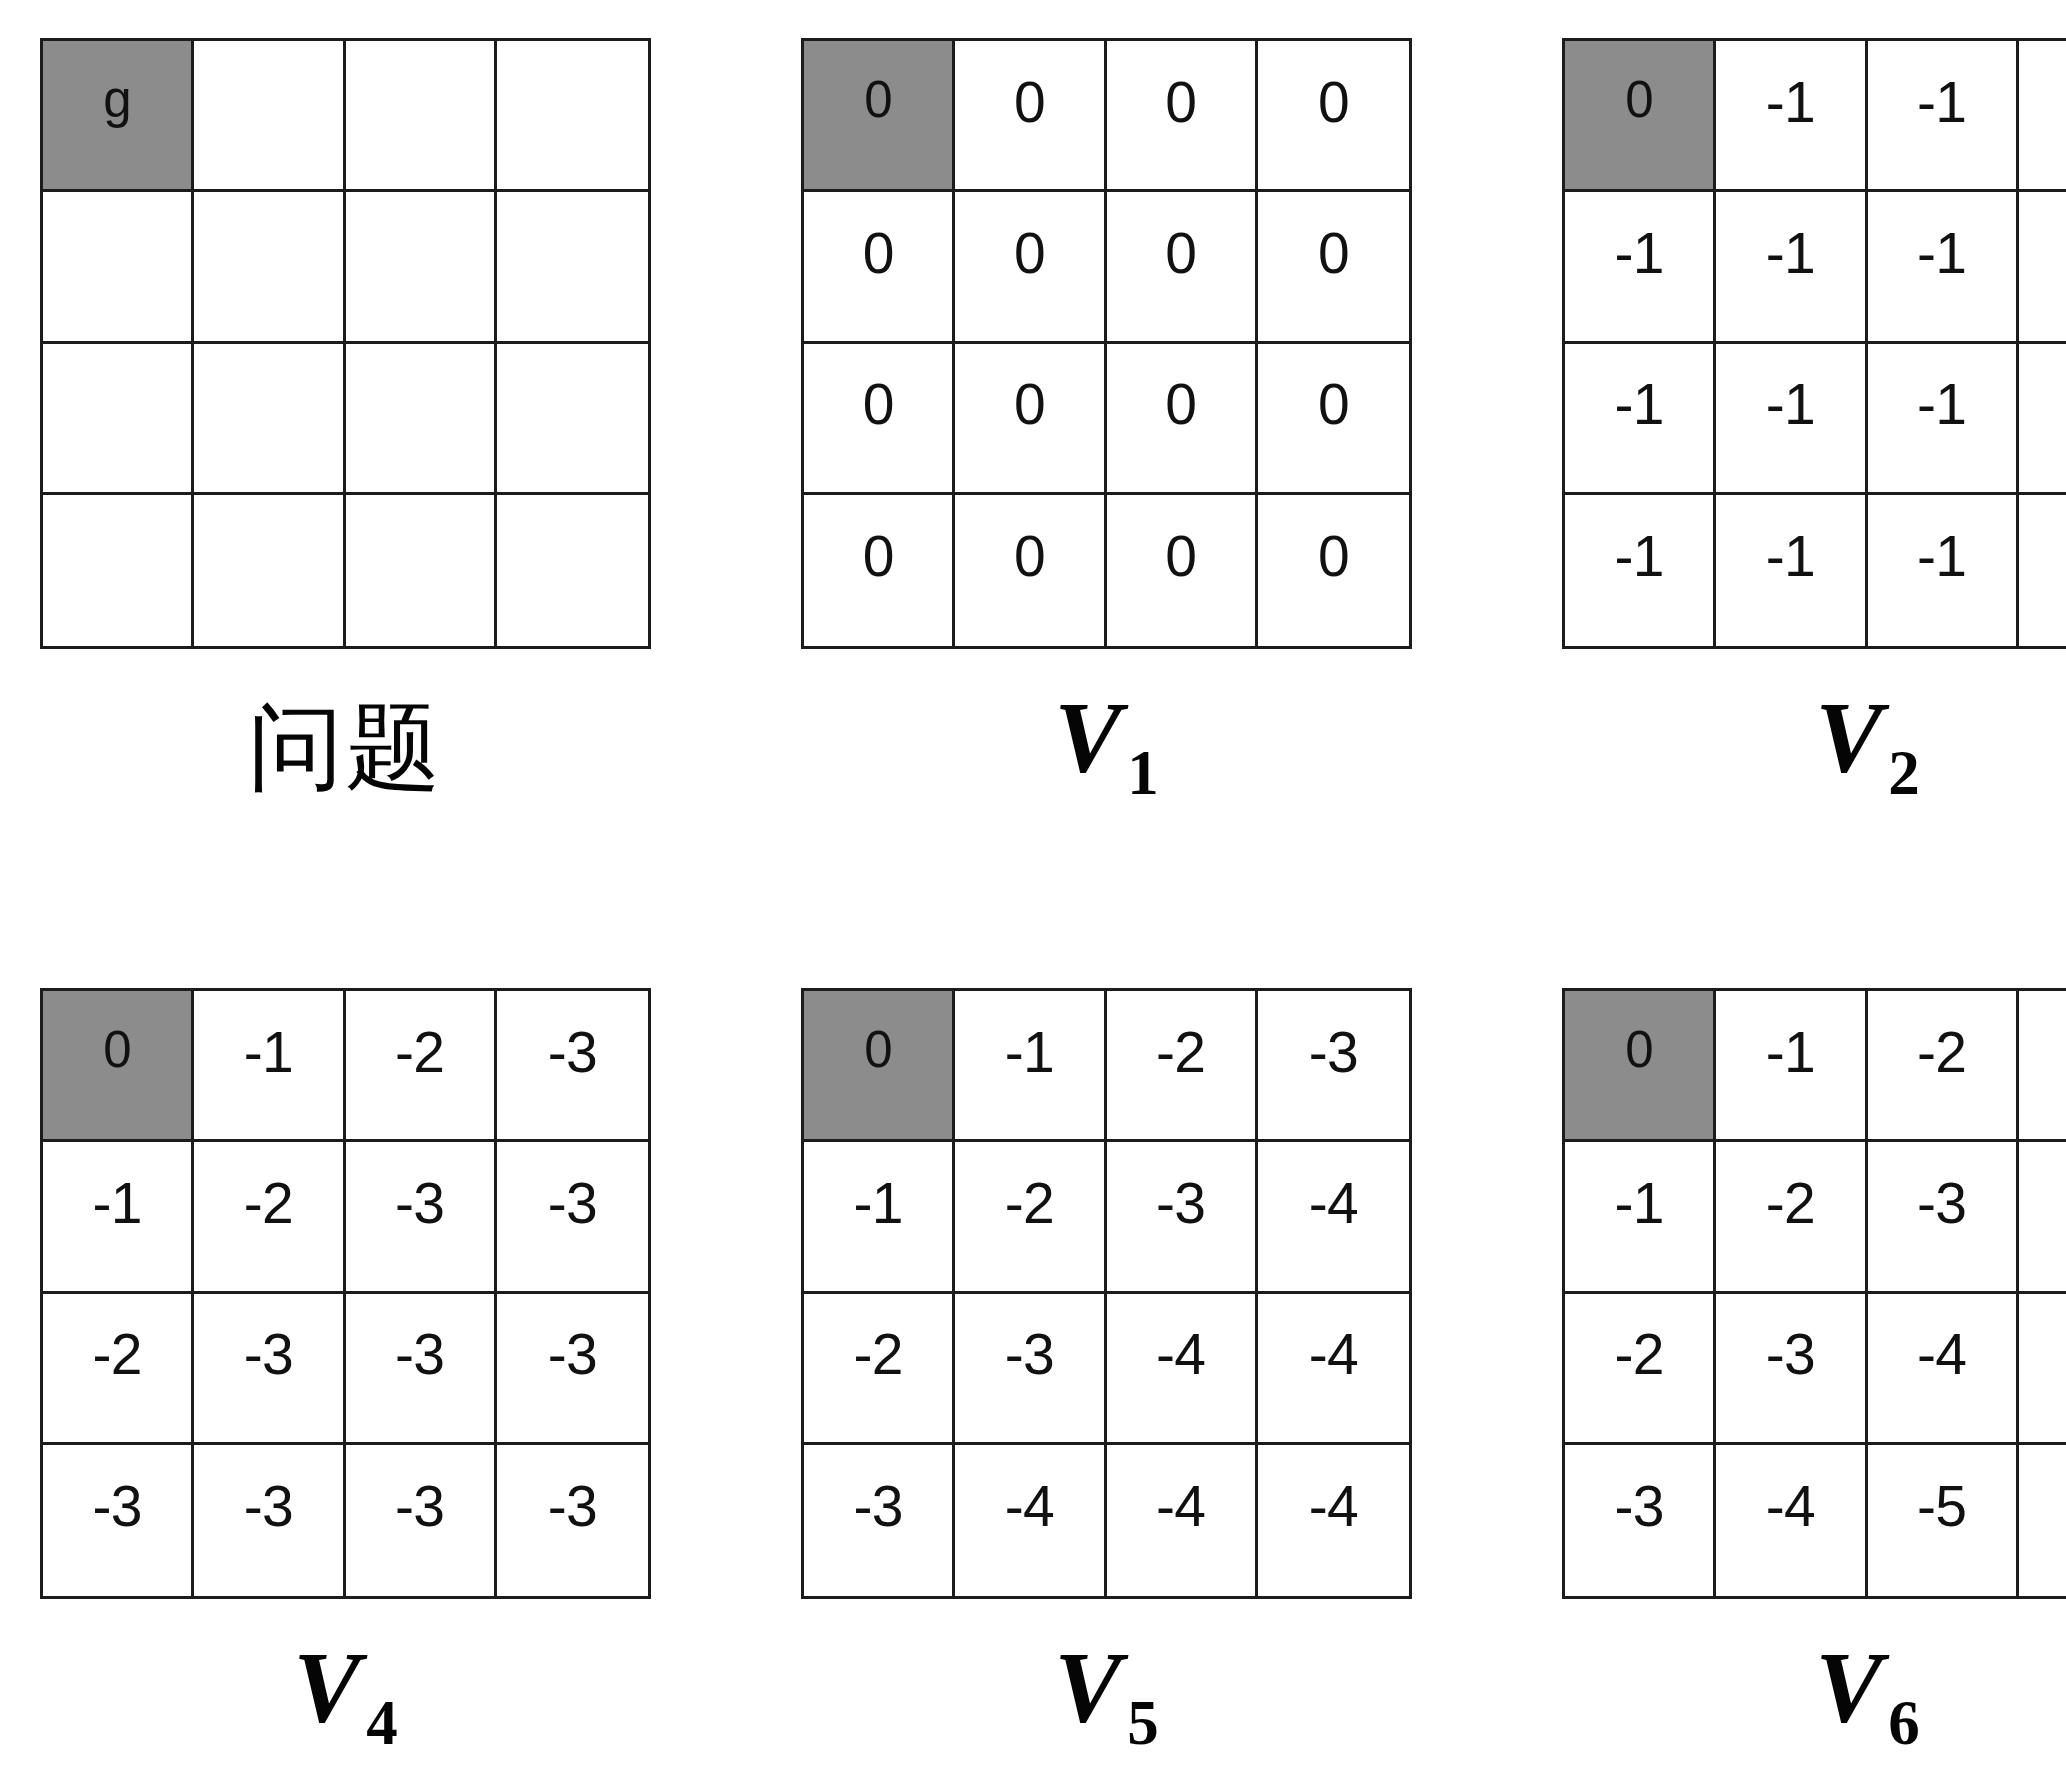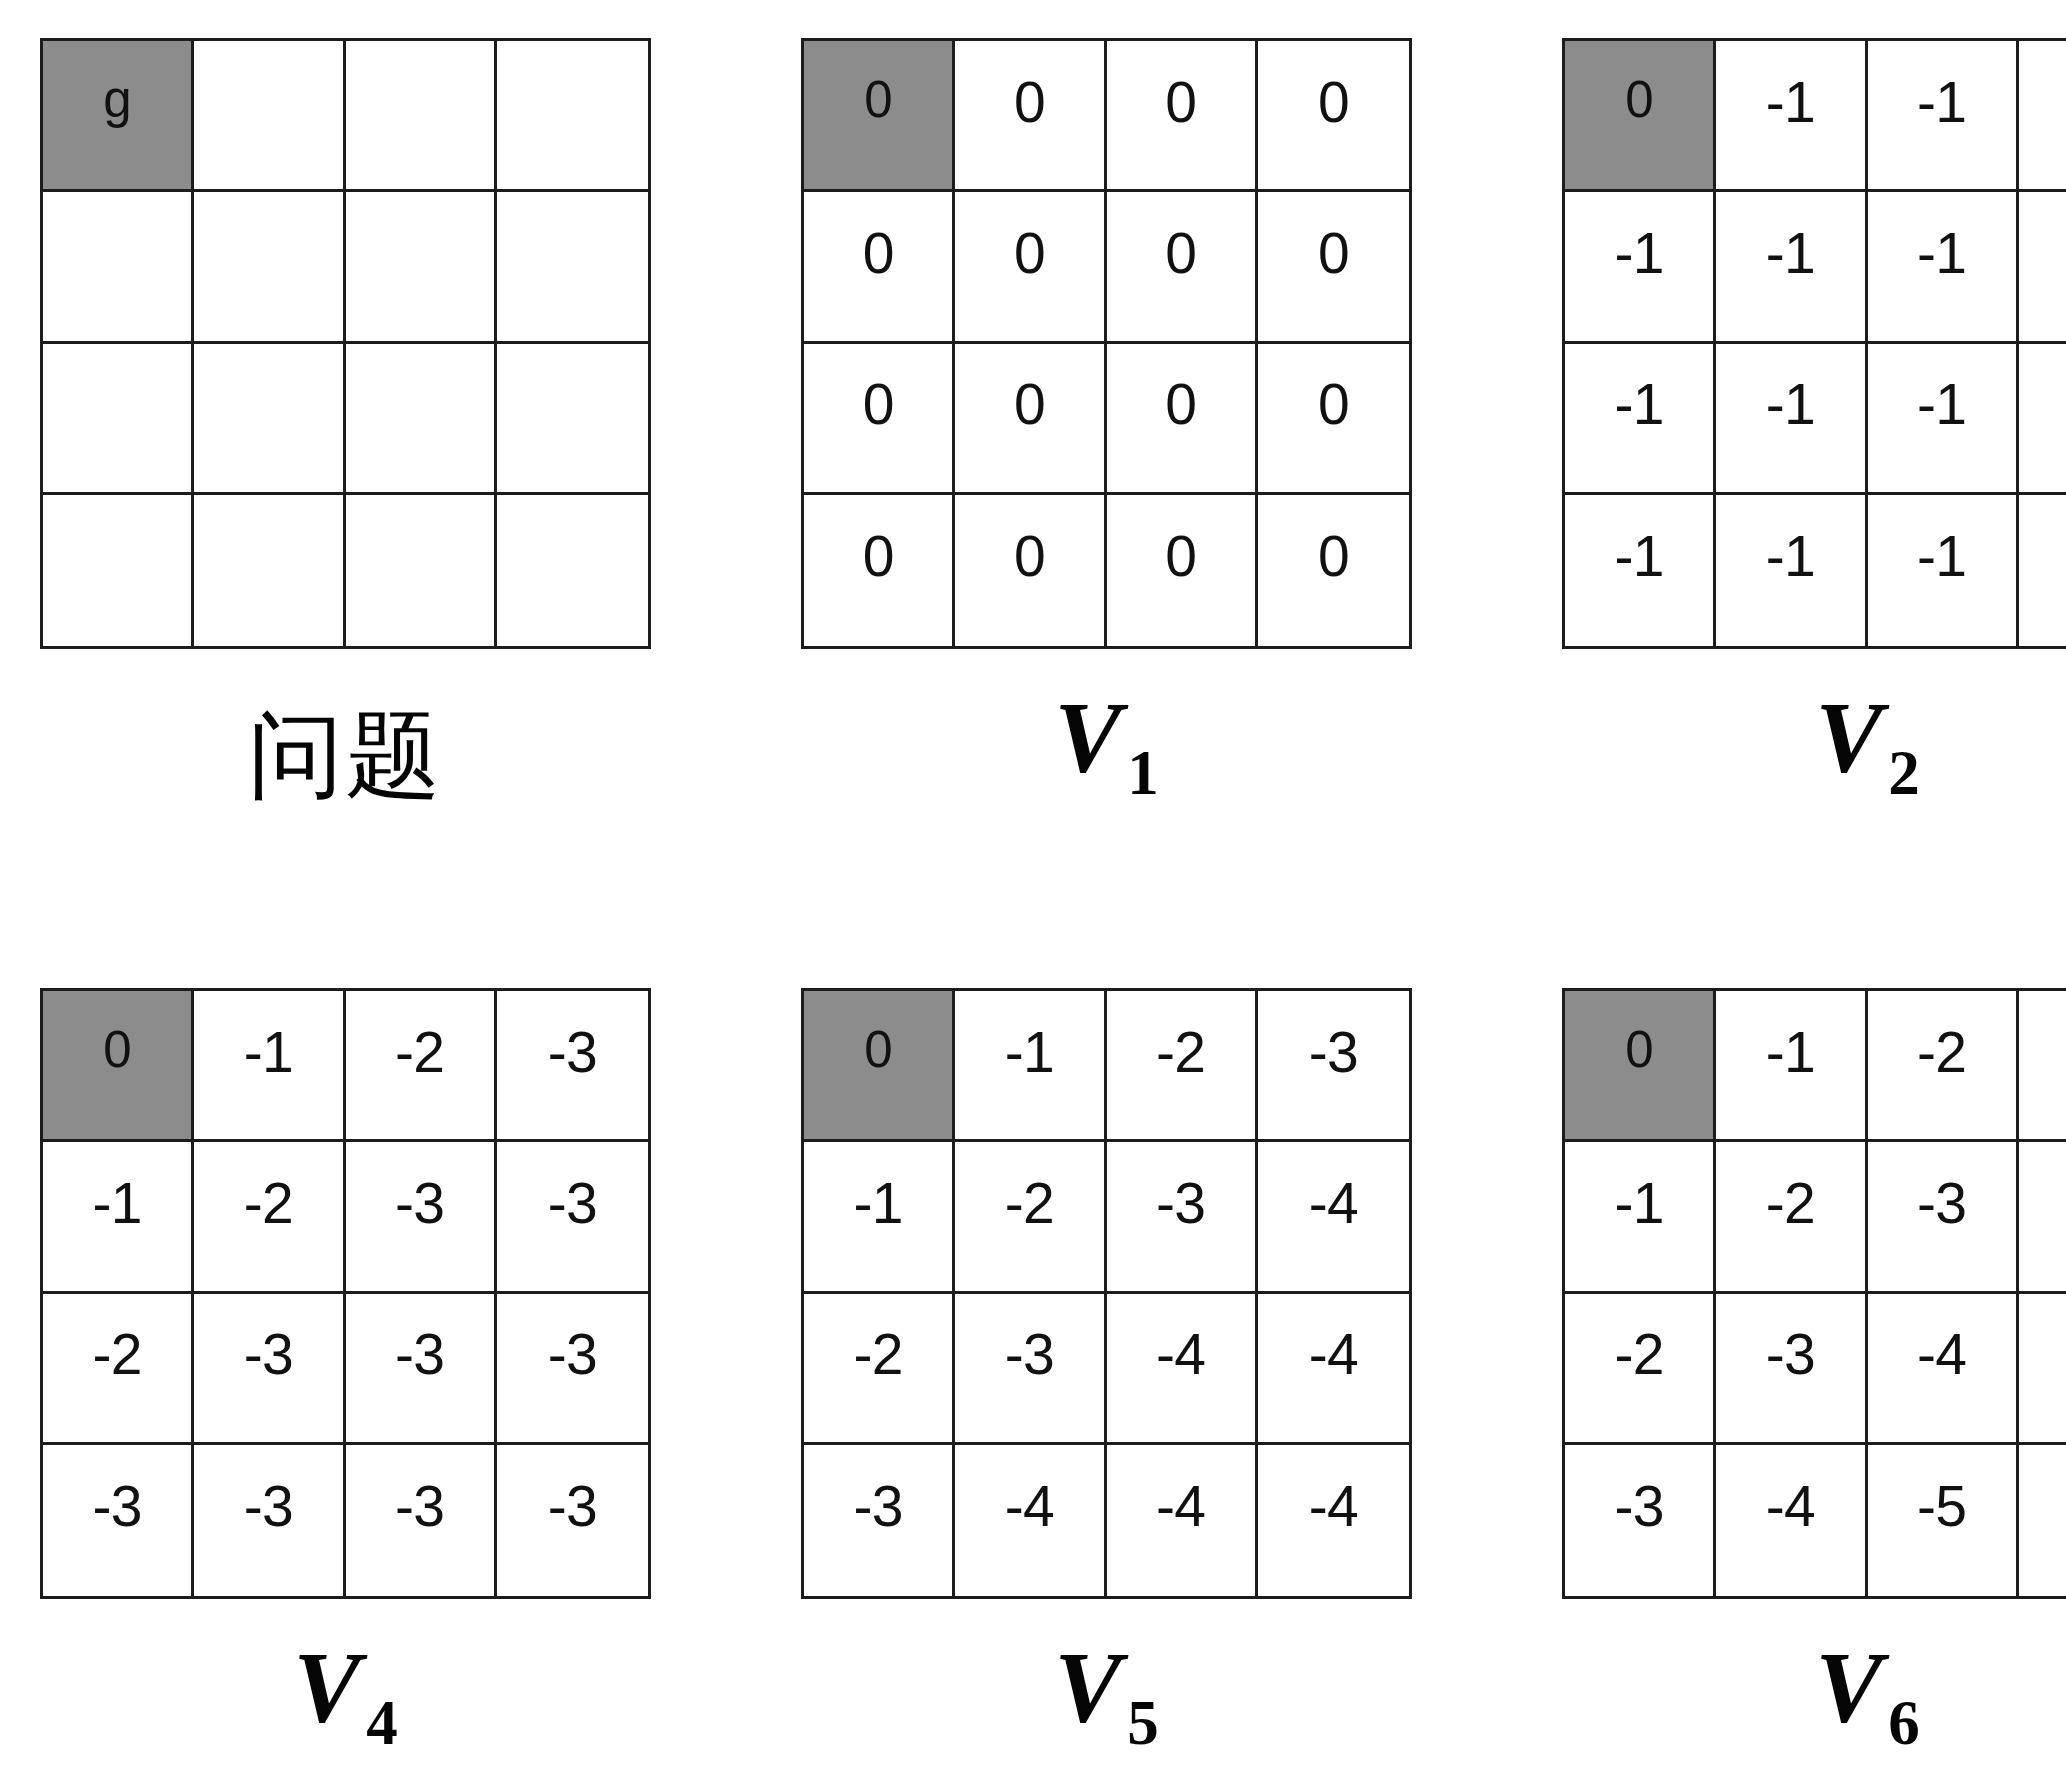--- a/index.html
+++ b/index.html
@@ -77,21 +77,21 @@
     width: 611px;
     top: 611px;
     height: 178px;
     display: flex;
     align-items: center;
     justify-content: center;
     color: #050505;
   }
 
   .label-cjk {
-    font-family: Liberation Sans, sans-serif;
+    font-family: Liberation Mono, monospace;
     font-size: 95px;
     line-height: 1;
     letter-spacing: 2.5px;
     margin-top: 35px;
   }
 
   .label-math {
     display: inline-flex;
     align-items: baseline;
     font-family: "Liberation Serif", "DejaVu Serif", serif;

